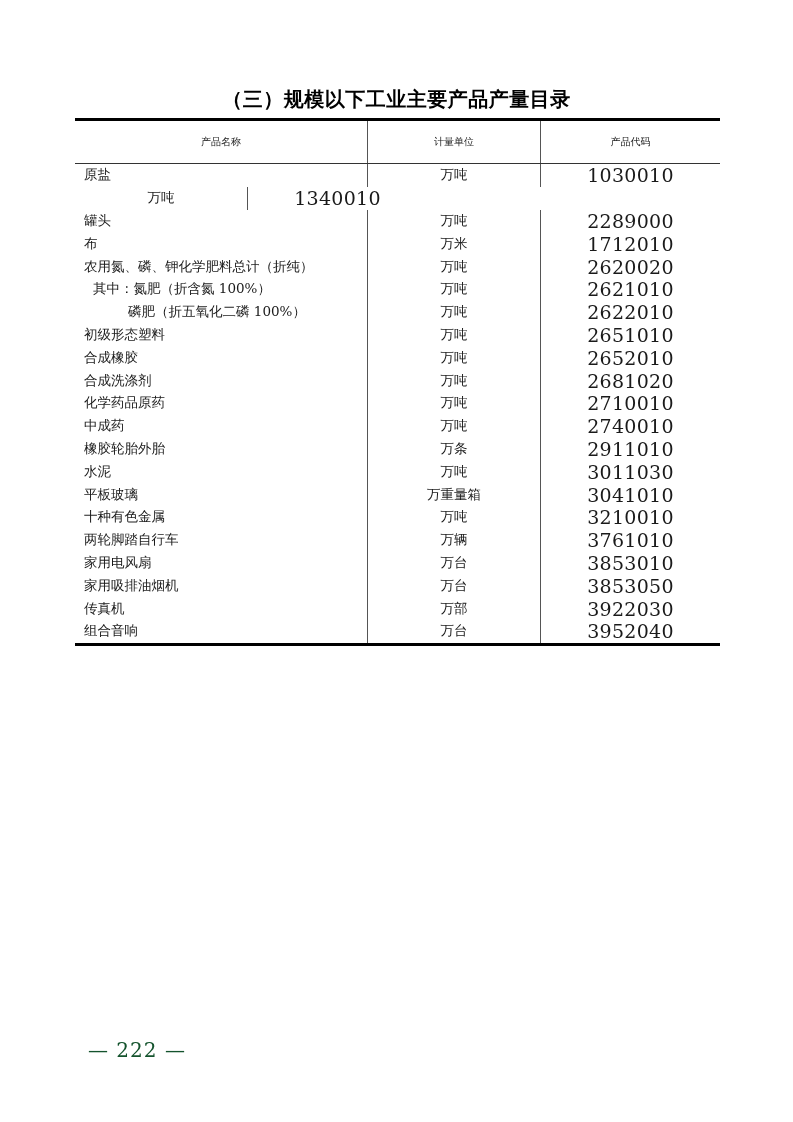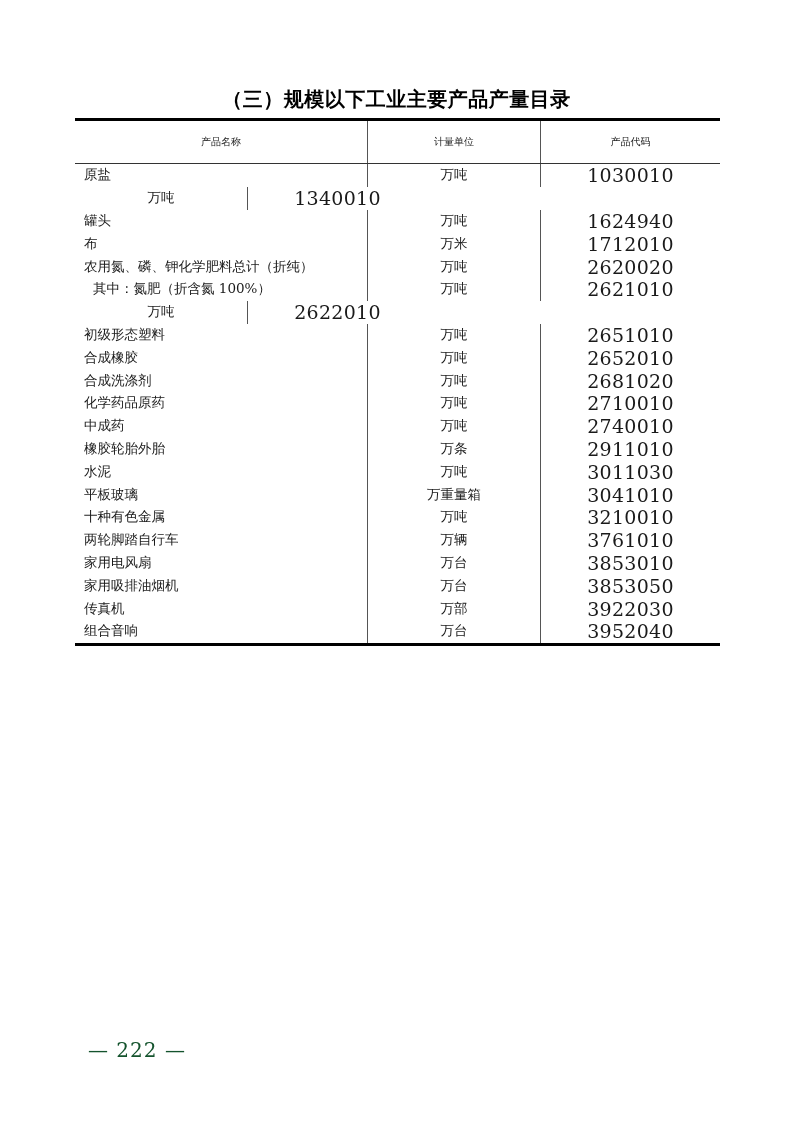--- a/index.html
+++ b/index.html
@@ -100,21 +100,21 @@
   </div>
 
   <div class="trow">
     <div class="c-unit">万吨</div>
     <div class="c-code">1340010</div>
   </div>
 
   <div class="trow">
     <div class="c-name">罐头</div>
     <div class="c-unit">万吨</div>
-    <div class="c-code">1624940</div>
+    <div class="c-code">2289000</div>
   </div>
 
   <div class="trow">
     <div class="c-name">布</div>
     <div class="c-unit">万米</div>
     <div class="c-code">1712010</div>
   </div>
 
   <div class="trow">
     <div class="c-name">农用氮、磷、钾化学肥料总计（折纯）</div>
@@ -122,20 +122,21 @@
     <div class="c-code">2620020</div>
   </div>
 
   <div class="trow">
     <div class="c-name indent-1">其中：氮肥（折含氮 100%）</div>
     <div class="c-unit">万吨</div>
     <div class="c-code">2621010</div>
   </div>
 
   <div class="trow">
+    <div class="c-name indent-2">磷肥（折五氧化二磷 100%）</div>
     <div class="c-unit">万吨</div>
     <div class="c-code">2622010</div>
   </div>
 
   <div class="trow">
     <div class="c-name">初级形态塑料</div>
     <div class="c-unit">万吨</div>
     <div class="c-code">2651010</div>
   </div>
 

